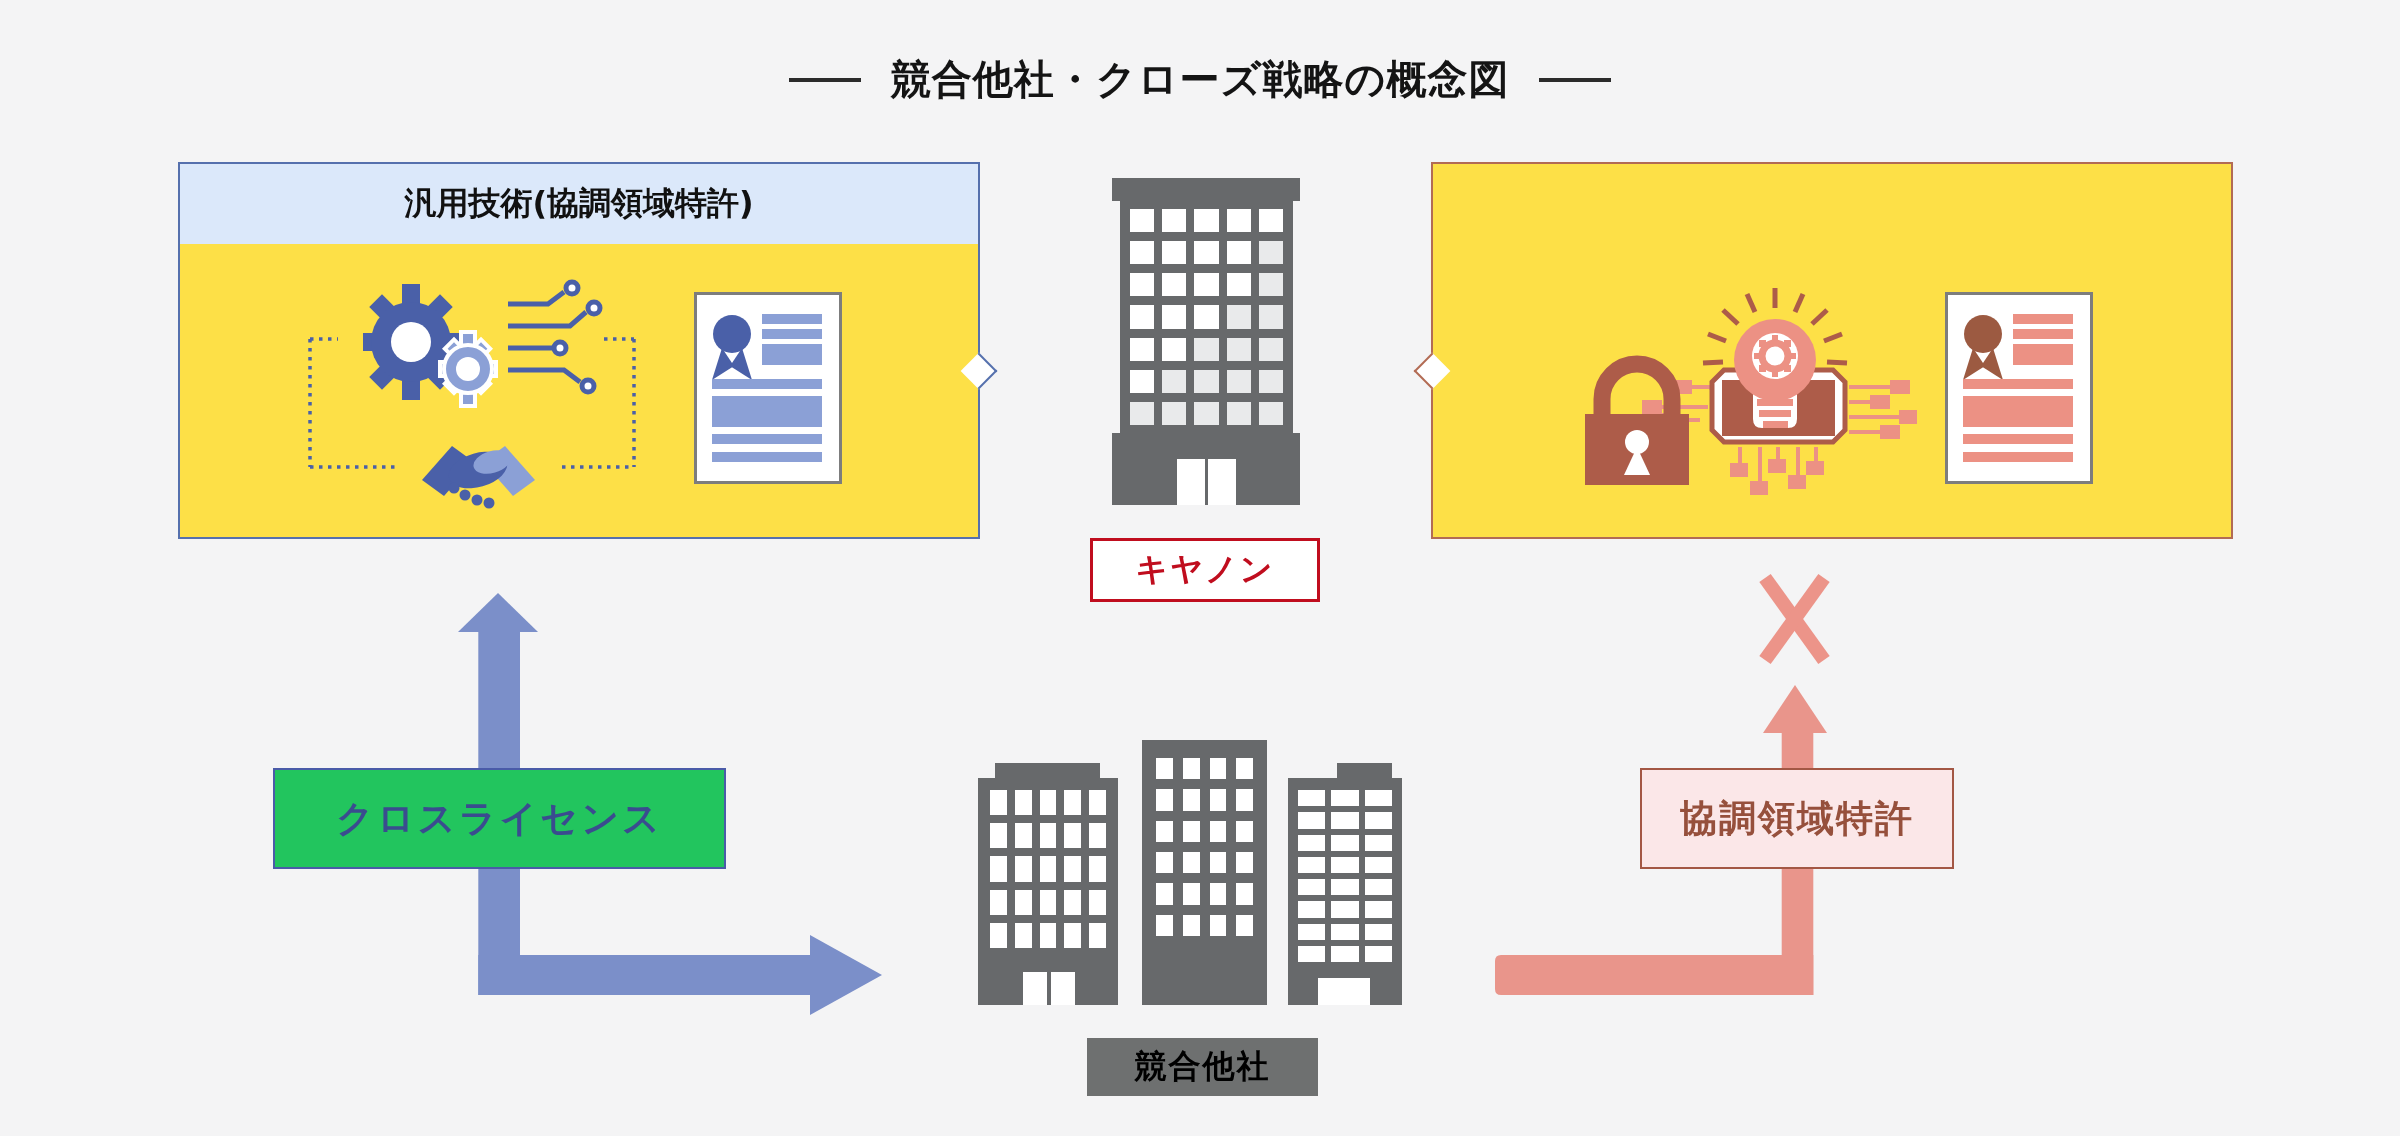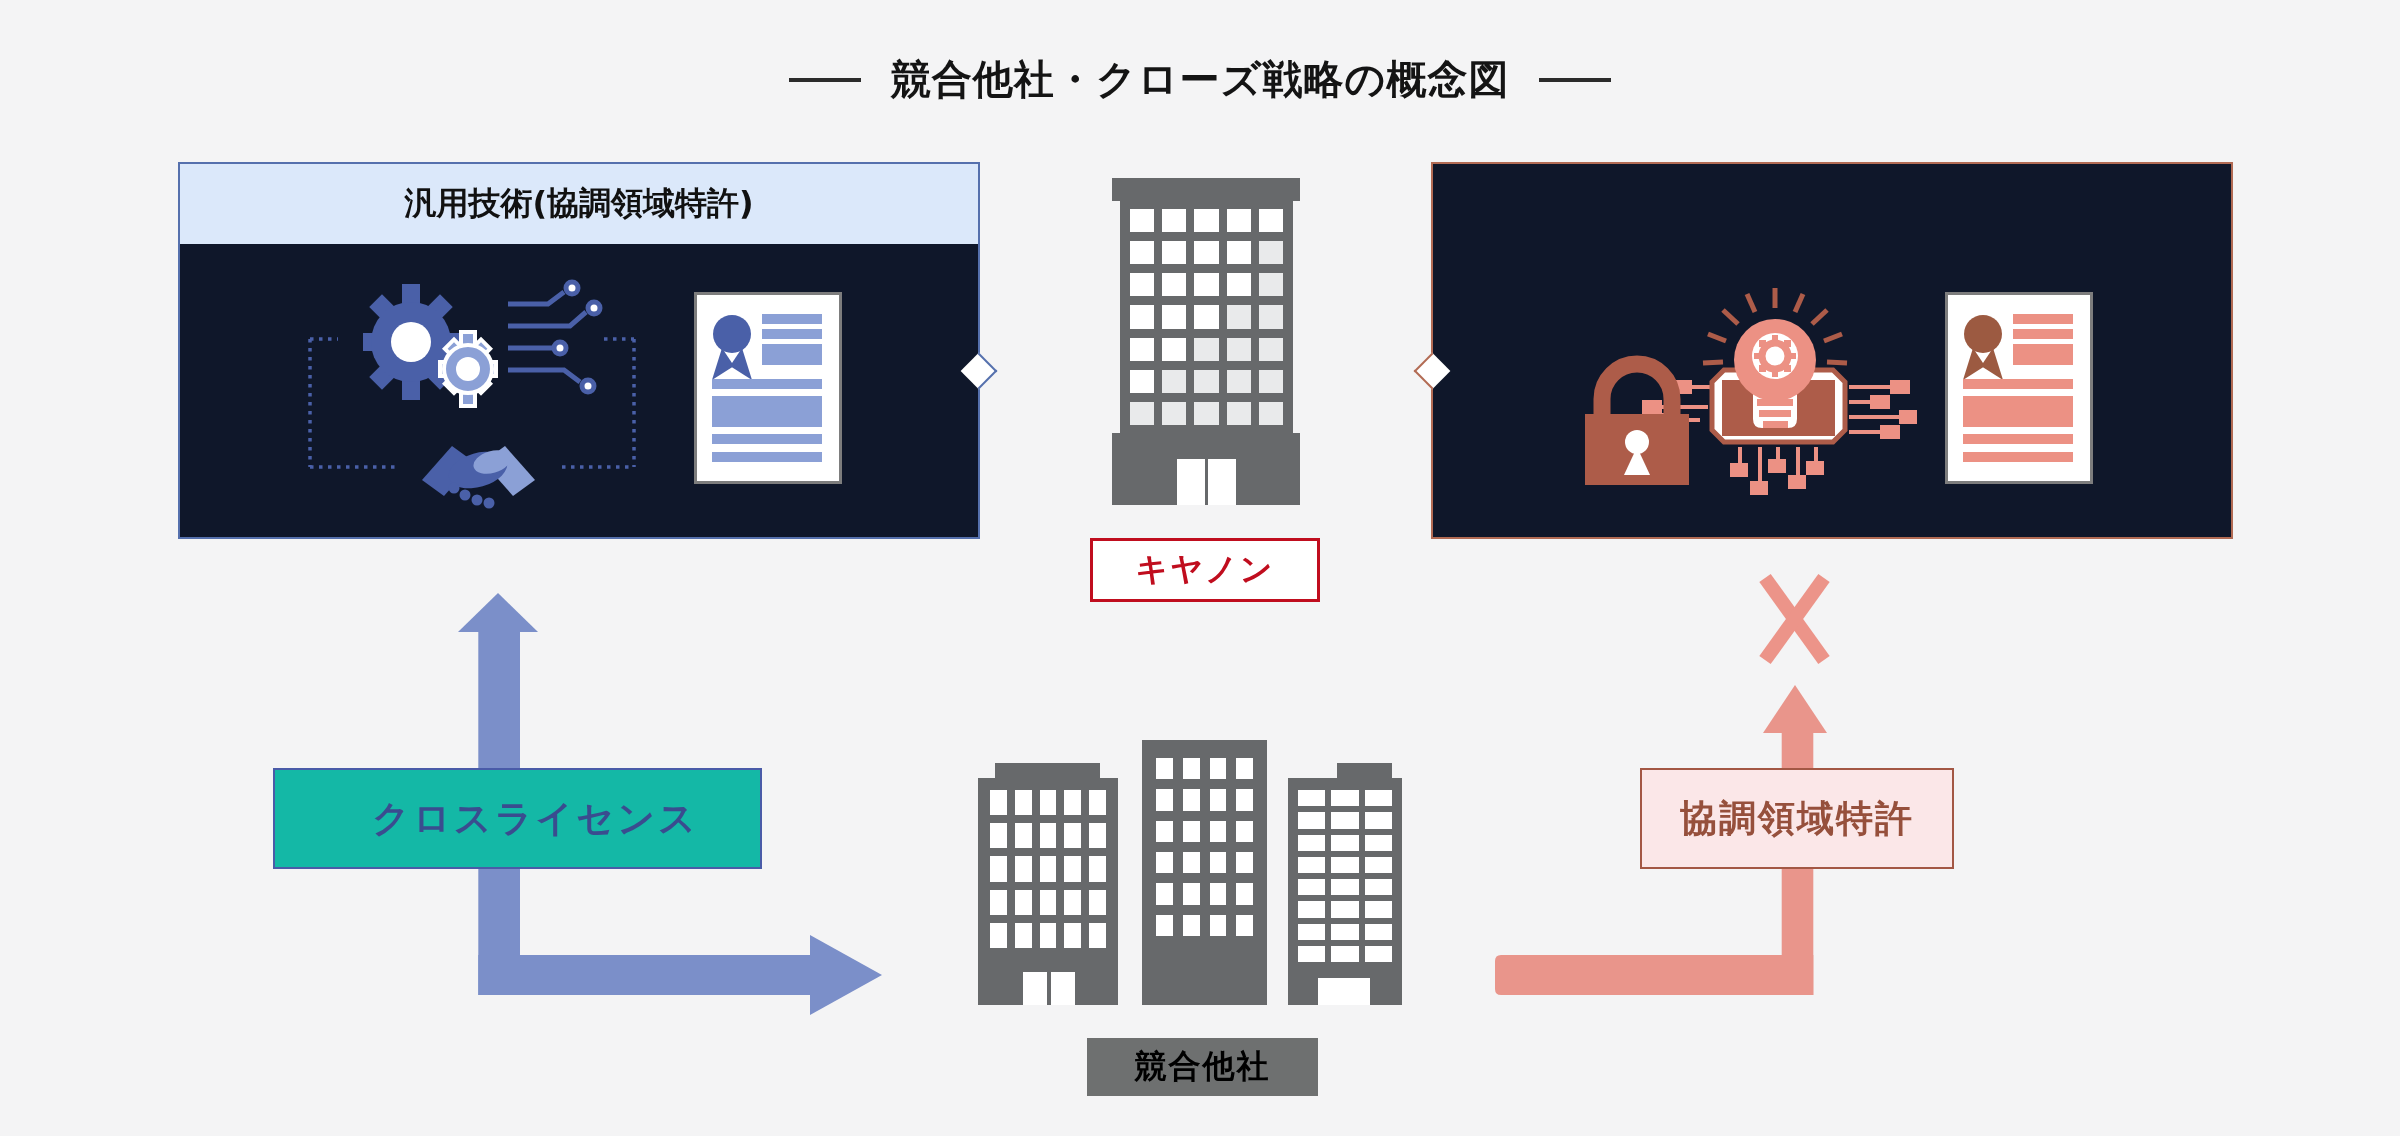--- a/index.html
+++ b/index.html
@@ -6,34 +6,34 @@
   .stage{
     position:relative;width:2400px;height:1136px;background:#f4f4f5;overflow:hidden;
     font-family:"DejaVu Sans","Liberation Sans",sans-serif;
   }
   .abs{position:absolute;}
   
   .title-row{position:absolute;left:0;top:52px;width:100%;display:flex;align-items:center;justify-content:center;gap:30px;}
   .title-dash{width:72px;height:4px;background:#2b2b2b;}
   .page-title{margin:0;font-size:40px;font-weight:bold;color:#141414;letter-spacing:1px;}
   
-  .bigbox{position:absolute;top:162px;width:798px;height:373px;background:#0f172a;border-width:2px;border-style:solid;}
+  .bigbox{position:absolute;top:162px;width:798px;height:373px;background:#fde047;border-width:2px;border-style:solid;}
   #open-box{left:178px;border-color:#5570ad;}
   #closed-box{left:1431px;border-color:#b26b54;}
   .bigbox-header{height:80px;display:flex;align-items:center;justify-content:center;font-size:32px;font-weight:bold;color:#111111;}
   #open-box .bigbox-header{background:#dbe8fa;}
   #closed-box .bigbox-header{background:#fadee1;}
   .pointer{position:absolute;width:24px;height:24px;background:#ffffff;transform:rotate(45deg);}
   .pointer-right{right:-14px;top:194px;border-top:2px solid #5570ad;border-right:2px solid #5570ad;}
   .pointer-left{left:-14px;top:194px;border-bottom:2px solid #b26b54;border-left:2px solid #b26b54;}
   
   .tagbox{position:absolute;display:flex;align-items:center;justify-content:center;font-weight:bold;}
   #canon-label{left:1090px;top:538px;width:224px;height:58px;background:#ffffff;border:3px solid #c00d1e;color:#c00d1e;font-size:32px;letter-spacing:2px;}
   #competitors-label{left:1087px;top:1038px;width:231px;height:58px;background:#6e7070;color:#000000;font-size:32px;letter-spacing:2px;}
-  #cross-license-label{left:273px;top:768px;width:449px;height:97px;background:#14b8a6;border:2px solid #4a5ba8;color:#3a4c8f;font-size:37px;letter-spacing:3px;padding-left:36px;}
+  #cross-license-label{left:273px;top:768px;width:449px;height:97px;background:#22c55e;border:2px solid #4a5ba8;color:#3a4c8f;font-size:37px;letter-spacing:3px;}
   #entry-barrier-label{left:1640px;top:768px;width:310px;height:97px;background:#fbe7e8;border:2px solid #a35744;color:#96503c;font-size:37px;letter-spacing:2px;}
   
   .bgray{background:#67696b;}
   .win-grid{position:absolute;display:grid;}
   .door{position:absolute;background:#ffffff;}
 </style>
 </head>
 <body>
 
 <div class="stage">

